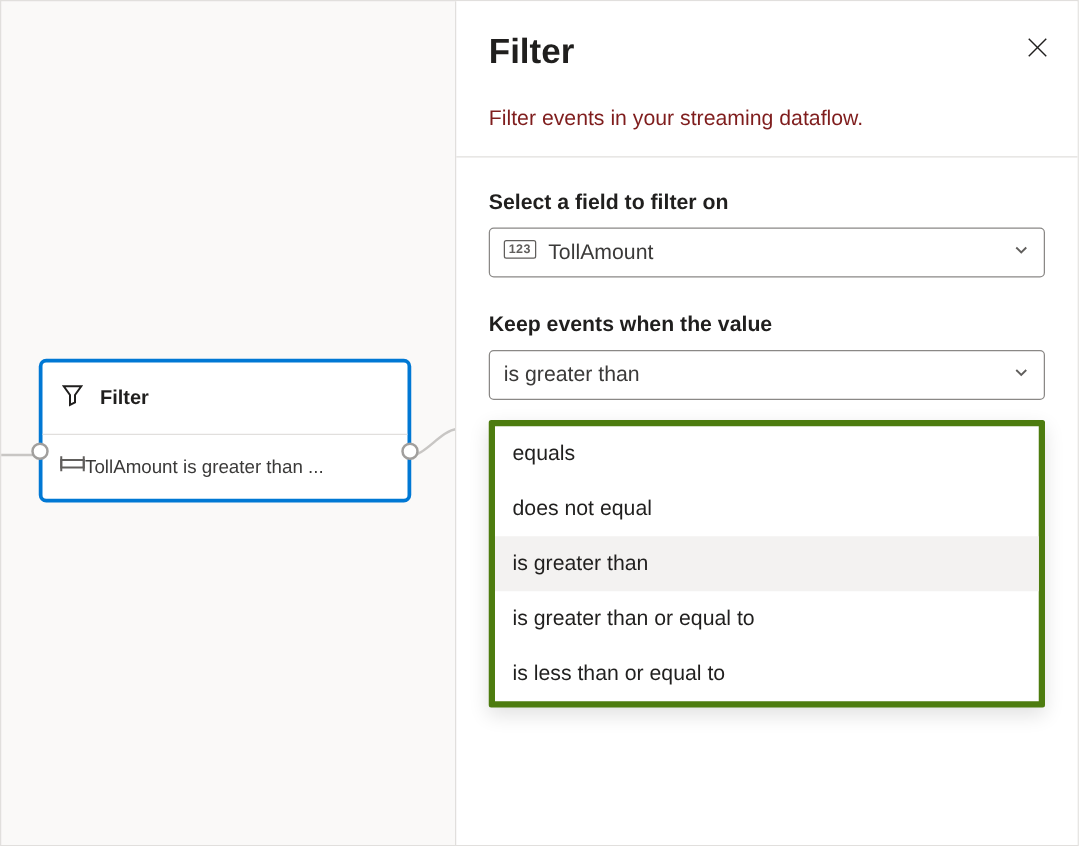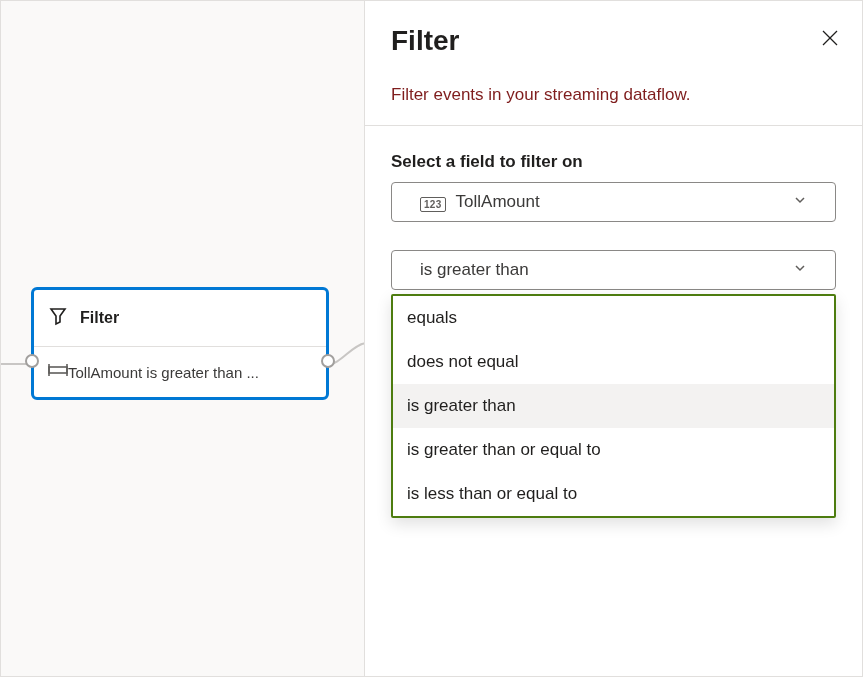--- a/index.html
+++ b/index.html
@@ -149,23 +149,23 @@
       font-size: 17px;
       font-weight: 600;
       color: #201f1e;
       margin-bottom: 10px;
     }
     
     .select-box {
       width: 100%;
       border: 1px solid #8a8886;
       border-radius: 4px;
-      padding: 9px 28px;
+      padding: 9px 11px;
       display: flex;
-      align-items: flex-end;
+      align-items: flex-start;
       gap: 10px;
       font-size: 17px;
       color: #3b3a39;
       cursor: pointer;
       background: #fff;
       position: relative;
     }
     
     .select-box .chev {
       margin-left: auto;
@@ -178,23 +178,23 @@
     
     .select-wrapper.last {
       margin-bottom: 0;
     }
     
     .dropdown {
       position: absolute;
       left: 0;
       right: 0;
       top: 100%;
-      margin-top: 4px;
-      background: #fff;
-      border: 2px solid #4d7c0f;
+      margin-top: 16px;
+      background: #fff;
+      border: 5px solid #4d7c0f;
       box-shadow: 0 6px 16px rgba(0,0,0,0.12);
       border-radius: 2px;
       z-index: 10;
     }
     
     .dropdown-item {
       padding: 12px 14px;
       font-size: 17px;
       color: #201f1e;
       cursor: pointer;
@@ -273,20 +273,21 @@
         <span class="field-type-badge">123</span>
         <span>TollAmount</span>
         <span class="chev">
           <svg width="14" height="14" viewBox="0 0 14 14" fill="none" stroke="#605e5c" stroke-width="1.5">
             <path d="M3 5 L7 9 L11 5"></path>
           </svg>
         </span>
       </div>
     </div>
 
+    <div class="form-label">Keep events when the value</div>
     <div class="select-wrapper last">
       <div class="select-box">
         <span>is greater than</span>
         <span class="chev">
           <svg width="14" height="14" viewBox="0 0 14 14" fill="none" stroke="#605e5c" stroke-width="1.5">
             <path d="M3 5 L7 9 L11 5"></path>
           </svg>
         </span>
       </div>
       <div class="dropdown" id="condition-dropdown">

